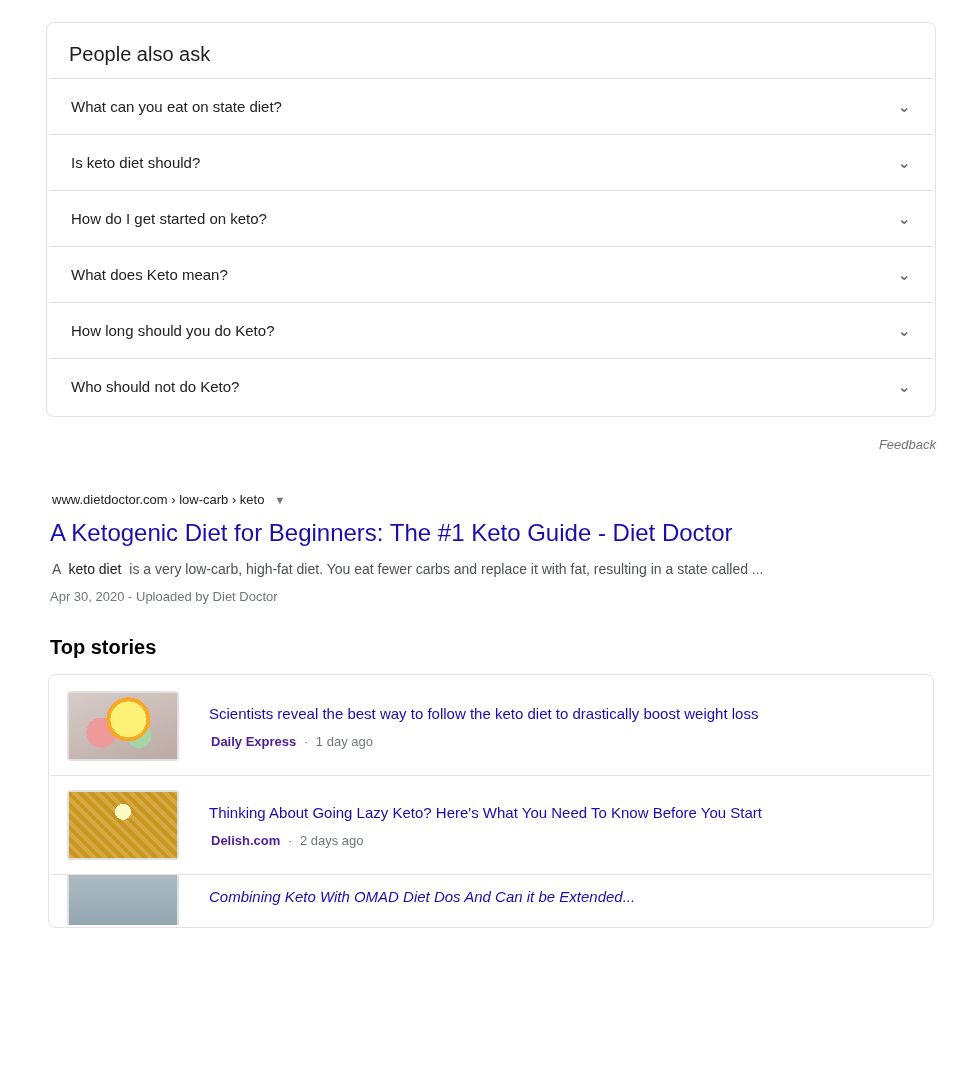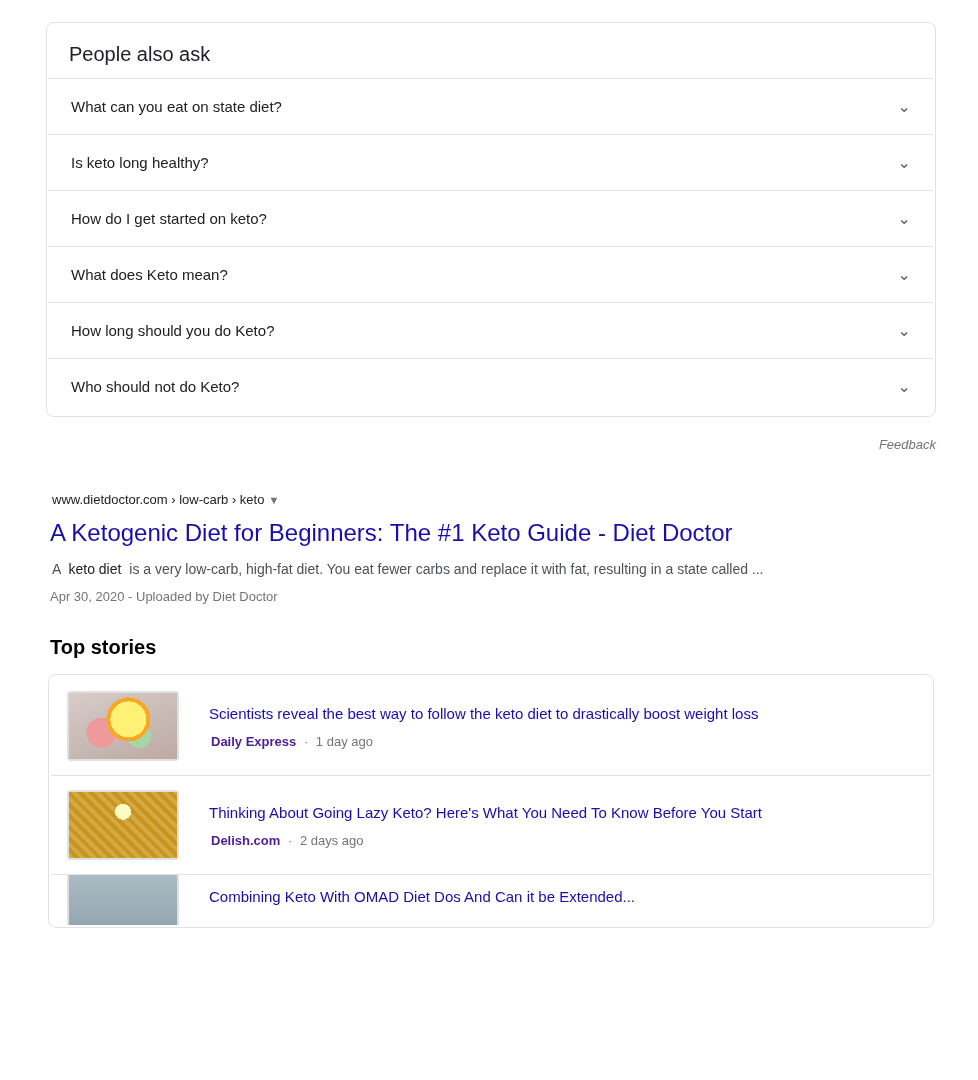--- a/index.html
+++ b/index.html
@@ -69,20 +69,21 @@
     }
 
     
     .search-result {
       margin: 24px 0;
     }
 
     .result-url {
       display: flex;
       align-items: center;
+      gap: 6px;
       color: #202124;
       font-size: 13px;
       margin-bottom: 4px;
     }
 
     .result-url-text {
       color: #202124;
     }
 
     .result-url-arrow {
@@ -218,21 +219,21 @@
 
 <div class="paa-container">
   <div class="paa-title">People also ask</div>
 
   <div class="paa-item">
     <span class="paa-question">What can you eat on state diet?</span>
     <span class="chevron-icon">⌄</span>
   </div>
 
   <div class="paa-item">
-    <span class="paa-question">Is keto long healthy?</span>
+    <span class="paa-question">Is keto diet should?</span>
     <span class="chevron-icon">⌄</span>
   </div>
 
   <div class="paa-item">
     <span class="paa-question">How do I get started on keto?</span>
     <span class="chevron-icon">⌄</span>
   </div>
 
   <div class="paa-item">
     <span class="paa-question">What does Keto mean?</span>
@@ -290,21 +291,21 @@
       <div class="story-content">
         <div class="story-title">Thinking About Going Lazy Keto? Here's What You Need To Know Before You Start</div>
         <div class="story-meta">
           <span class="story-source">Delish.com</span>
           <span> · </span>
           <span>2 days ago</span>
         </div>
       </div>
     </div>
 
-    <div class="story-item" style="overflow:hidden; max-height:50px;">
+    <div class="story-item" style="overflow:hidden; max-height:50px;font-style:italic;">
       <div class="story-thumbnail">
         <div class="thumb-food-3"></div>
       </div>
       <div class="story-content">
         <div class="story-title">Combining Keto With OMAD Diet Dos And Can it be Extended...</div>
       </div>
     </div>
 
   </div>
 </div>

